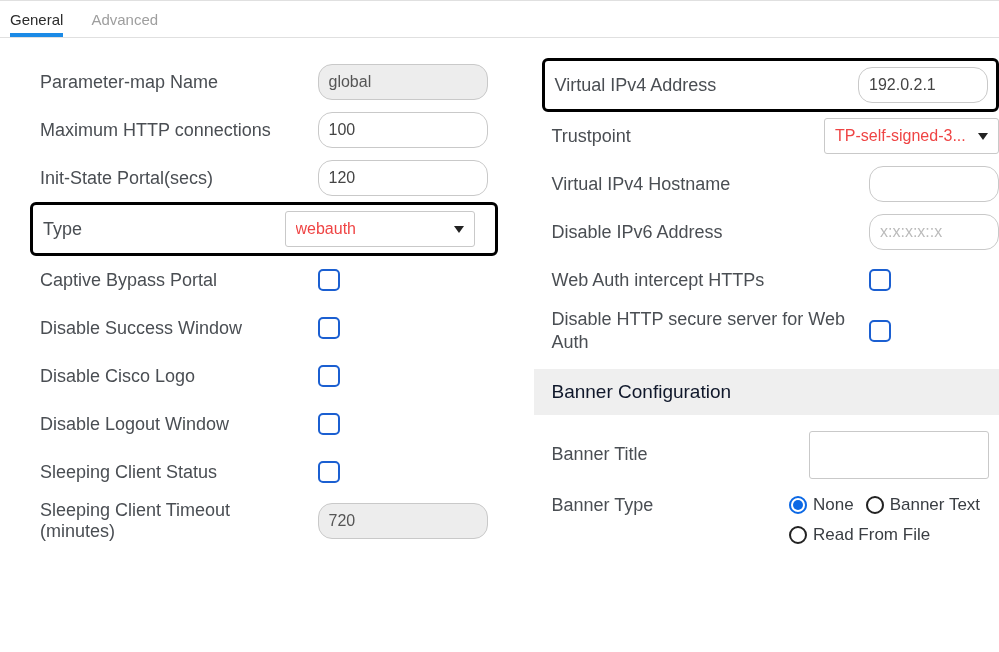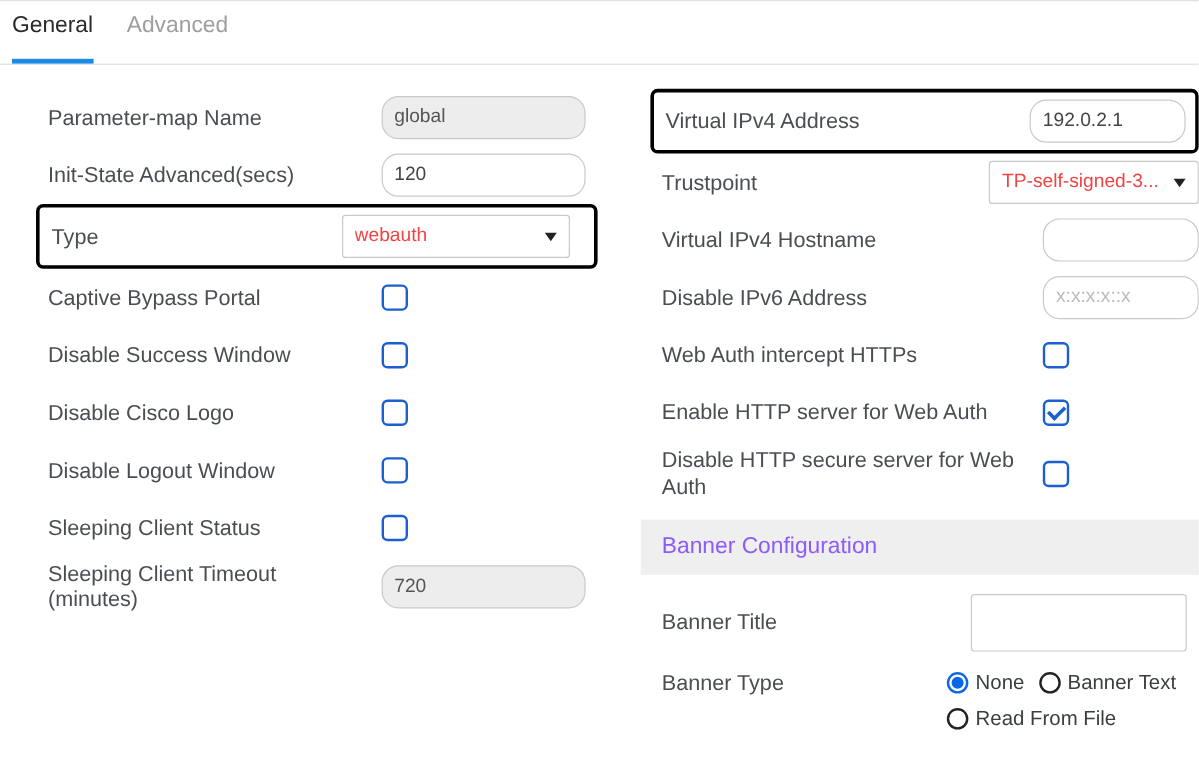--- a/index.html
+++ b/index.html
@@ -15,22 +15,22 @@
     }
     .tabs {
       display: flex;
       border-top: 1px solid #e0e0e0;
       border-bottom: 1px solid #e0e0e0;
       padding-left: 10px;
       padding-top: 10px;
       gap: 28px;
     }
     .tab {
-      font-size: 19px;
-      padding-bottom: 16px;
+      font-size: 15px;
+      padding-bottom: 5px;
       color: #9e9e9e;
       cursor: pointer;
     }
     .tab.active {
       color: #2b2b2b;
       border-bottom: 4px solid #1b8ae6;
     }
     .content {
       display: flex;
       padding: 20px 0 20px 40px;
@@ -131,21 +131,21 @@
     }
     .highlight-red.wide {
       padding-right: 20px;
       margin-right: -10px;
       justify-content: center;
     }
     .section-header {
       background: #efefef;
       padding: 12px 18px;
       font-size: 19px;
-      color: #8b5cf6;
+      color: #0f172a;
       margin-top: 10px;
       margin-bottom: 10px;
       margin-left: -18px;
     }
     .radio-group {
       display: flex;
       flex-wrap: wrap;
       gap: 10px 12px;
       align-items: center;
     }
@@ -200,23 +200,29 @@
 
   <div class="column">
 
     <div class="form-row">
       <div class="form-label">Parameter-map Name</div>
       <div class="form-control-area">
         <input type="text" class="text-input readonly" readonly="" value="global" style="">
       </div>
     </div>
 
-
-    <div class="form-row">
-      <div class="form-label">Init-State Advanced(secs)</div>
+    <div class="form-row">
+      <div class="form-label">Maximum HTTP connections</div>
+      <div class="form-control-area">
+        <input type="text" class="text-input" value="100" style="">
+      </div>
+    </div>
+
+    <div class="form-row">
+      <div class="form-label">Init-State Portal(secs)</div>
       <div class="form-control-area">
         <input type="text" class="text-input" value="120" style="">
       </div>
     </div>
 
     <div class="form-row highlight-red wide">
       <div class="form-label" style="padding-left:10px">Type</div>
       <div class="form-control-area" style="width:190px">
         <div class="select-field">
           <span class="select-value">webauth</span>
@@ -302,26 +308,20 @@
       </div>
     </div>
 
     <div class="form-row">
       <div class="form-label">Web Auth intercept HTTPs</div>
       <div class="form-control-area">
         <span class="checkbox"></span>
       </div>
     </div>
 
-    <div class="form-row row-multiline">
-      <div class="form-label">Enable HTTP server for Web Auth</div>
-      <div class="form-control-area">
-        <span class="checkbox checked"></span>
-      </div>
-    </div>
 
     <div class="form-row row-multiline">
       <div class="form-label">Disable HTTP secure server for Web Auth</div>
       <div class="form-control-area">
         <span class="checkbox"></span>
       </div>
     </div>
 
     <div class="section-header">Banner Configuration</div>
 

